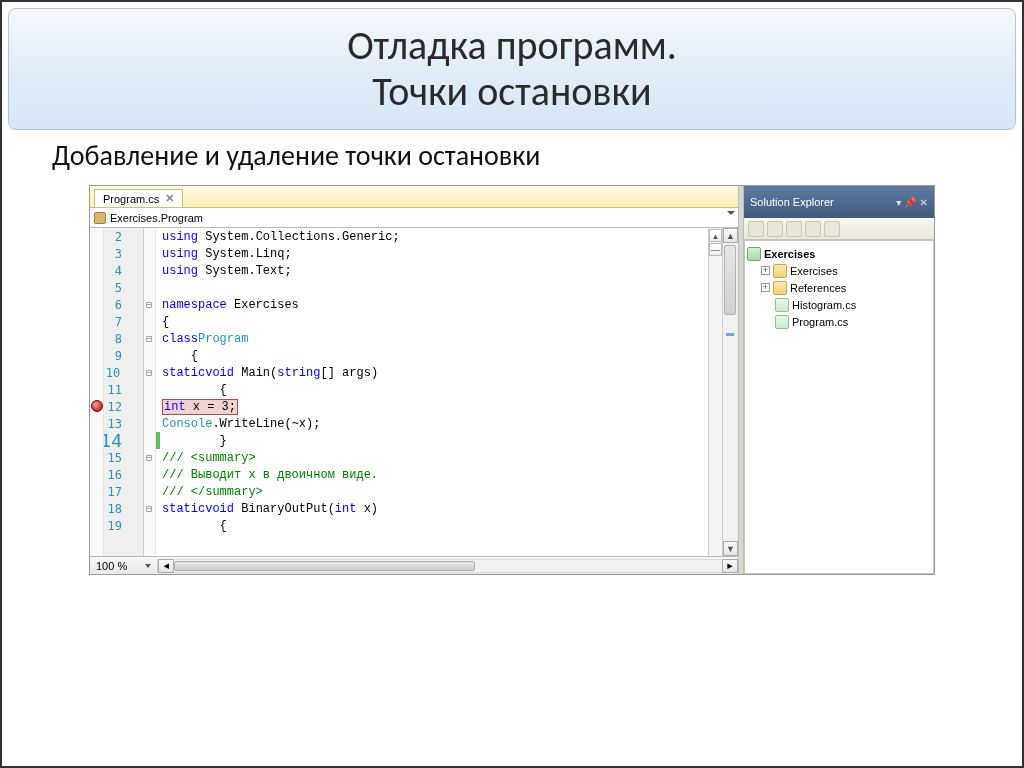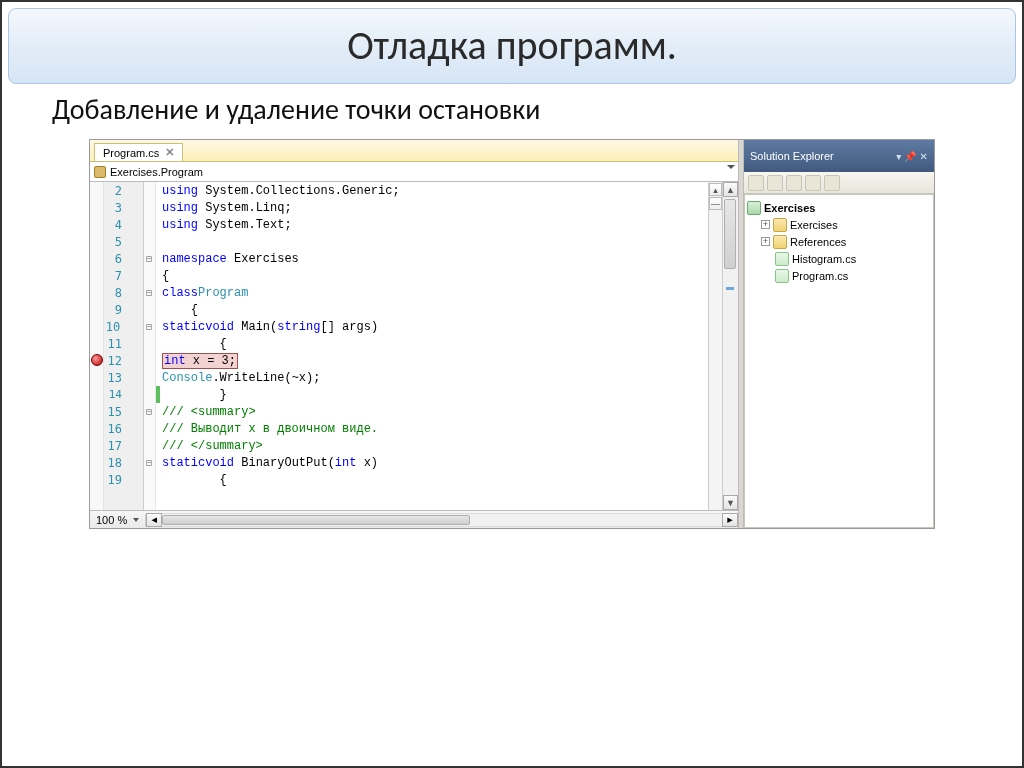--- a/index.html
+++ b/index.html
@@ -82,21 +82,21 @@
 .code-line { height:17px; white-space:pre; padding-left:6px; display:flex; align-items:center;}
 .kw { color:#0000ff; }
 .type { color:#2b91af; }
 .comment { color:#008000; }
 .hl-breakpoint { background:#f3d2d2; border:1px solid #a05050; display:inline-block; padding:0 1px;}
 .code-side-strip { width:14px; background:#f4f4f4; border-left:1px solid #ccc; position:relative;}
 .side-nav-btn { width:13px;height:13px; border:1px solid #bbb; background:linear-gradient(#fff,#eee); margin:1px auto; display:flex;align-items:center;justify-content:center;font-size:9px;color:#555;}
 .green-mark { position:absolute; left:0; width:4px; height:17px; background:#5fbf5f; }
 
 .bottom-bar { height:18px; border-top:1px solid #bbb; background:linear-gradient(#f7f7f7,#e9e9e9); display:flex; align-items:center; font-size:11px;}
-.zoom { padding:0 6px; border-right:1px solid #ccc; display:flex; align-items:center; gap:6px;}
+.zoom { padding:0 6px; border-right:1px solid #ccc; display:flex; align-items:center; gap:18px;}
 .zoom-chev { width:0;height:0;border-left:3px solid transparent;border-right:3px solid transparent;border-top:4px solid #555;}
 .hscroll { flex:1; display:flex; align-items:center;}
 .hsbtn { width:16px;height:14px;border:1px solid #aaa;background:linear-gradient(#fafafa,#e4e4e4);display:flex;align-items:center;justify-content:center;}
 .hstrack { flex:1; height:14px; background:#f1f1f1; border-top:1px solid #ddd;border-bottom:1px solid #ddd; position:relative;}
 .hsthumb { position:absolute; left:0; top:1px; height:10px; width:55%; background:linear-gradient(#e6e6e6,#d0d0d0); border:1px solid #b0b0b0; border-radius:2px;}
 
 .splitter { width:6px; background:#d9d7cf; border-left:1px solid #bbb;border-right:1px solid #bbb; cursor:col-resize;}
 
 .solution-pane { width:190px; background:#f4f3ee; display:flex; flex-direction:column; }
 .sol-title {
@@ -127,20 +127,21 @@
 .vsbtn { height:15px; border:1px solid #aaa; background:linear-gradient(#fafafa,#e4e4e4); display:flex;align-items:center;justify-content:center;font-size:9px;color:#555;}
 .vstrack { flex:1; background:#f1f1f1; position:relative;}
 .vsthumb { position:absolute; top:2px; left:1px; width:12px; height:70px; background:linear-gradient(#e6e6e6,#d0d0d0); border:1px solid #b0b0b0; border-radius:2px;}
 .vmarker { position:absolute; left:3px; width:8px; height:3px; background:#6fa8dc;}
 </style>
 </head>
 <body>
 
 <div class="slide-title">
   <div>Отладка программ.</div>
+  <div>Точки остановки</div>
 </div>
 
 <div class="subtitle">Добавление и удаление точки остановки</div>
 
 <div class="ide-wrap">
 
   <div class="editor-pane">
     <div class="tab-strip">
       <div class="tab">
         <span>Program.cs</span>
@@ -191,21 +192,21 @@
             <div class="linerow" style="justify-content: flex-end;">
               <span style="color:#2b91af;font-family:Consolas,monospace;font-size:12px;padding-right:4px">11</span>
             </div>
             <div class="linerow" style="justify-content: flex-end;">
               <span style="color:#2b91af;font-family:Consolas,monospace;font-size:12px;padding-right:4px">12</span>
             </div>
             <div class="linerow" style="justify-content: flex-end;">
               <span style="color:#2b91af;font-family:Consolas,monospace;font-size:12px;padding-right:4px">13</span>
             </div>
             <div class="linerow" style="justify-content: flex-end;">
-              <span style="color:#2b91af;font-family:Consolas,monospace;font-size:11px;padding-right:4px">14</span>
+              <span style="color:#2b91af;font-family:Consolas,monospace;font-size:18px;padding-right:4px">14</span>
             </div>
             <div class="linerow" style="justify-content: flex-end;">
               <span style="color:#2b91af;font-family:Consolas,monospace;font-size:12px;padding-right:4px">15</span>
             </div>
             <div class="linerow" style="justify-content: flex-end;">
               <span style="color:#2b91af;font-family:Consolas,monospace;font-size:12px;padding-right:4px">16</span>
             </div>
             <div class="linerow" style="justify-content: flex-end;">
               <span style="color:#2b91af;font-family:Consolas,monospace;font-size:12px;padding-right:4px">17</span>
             </div>

